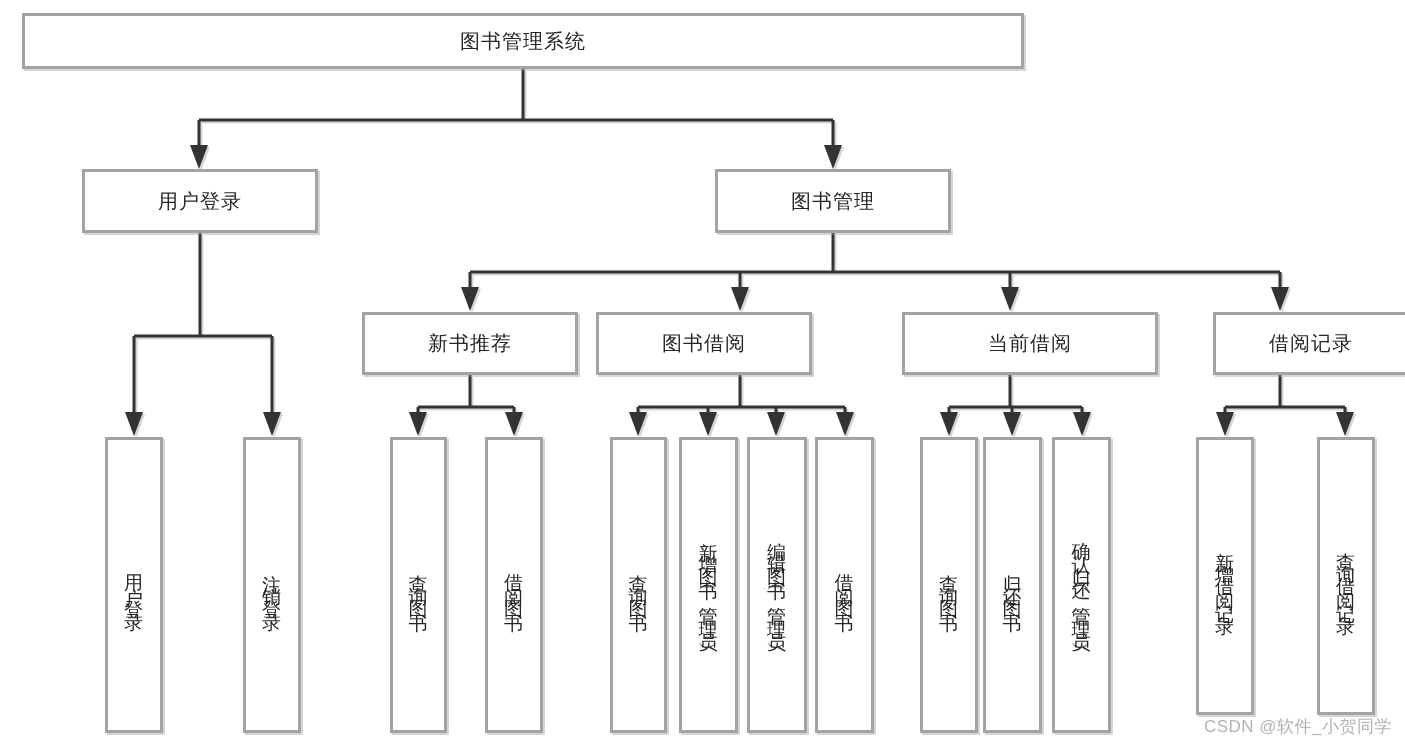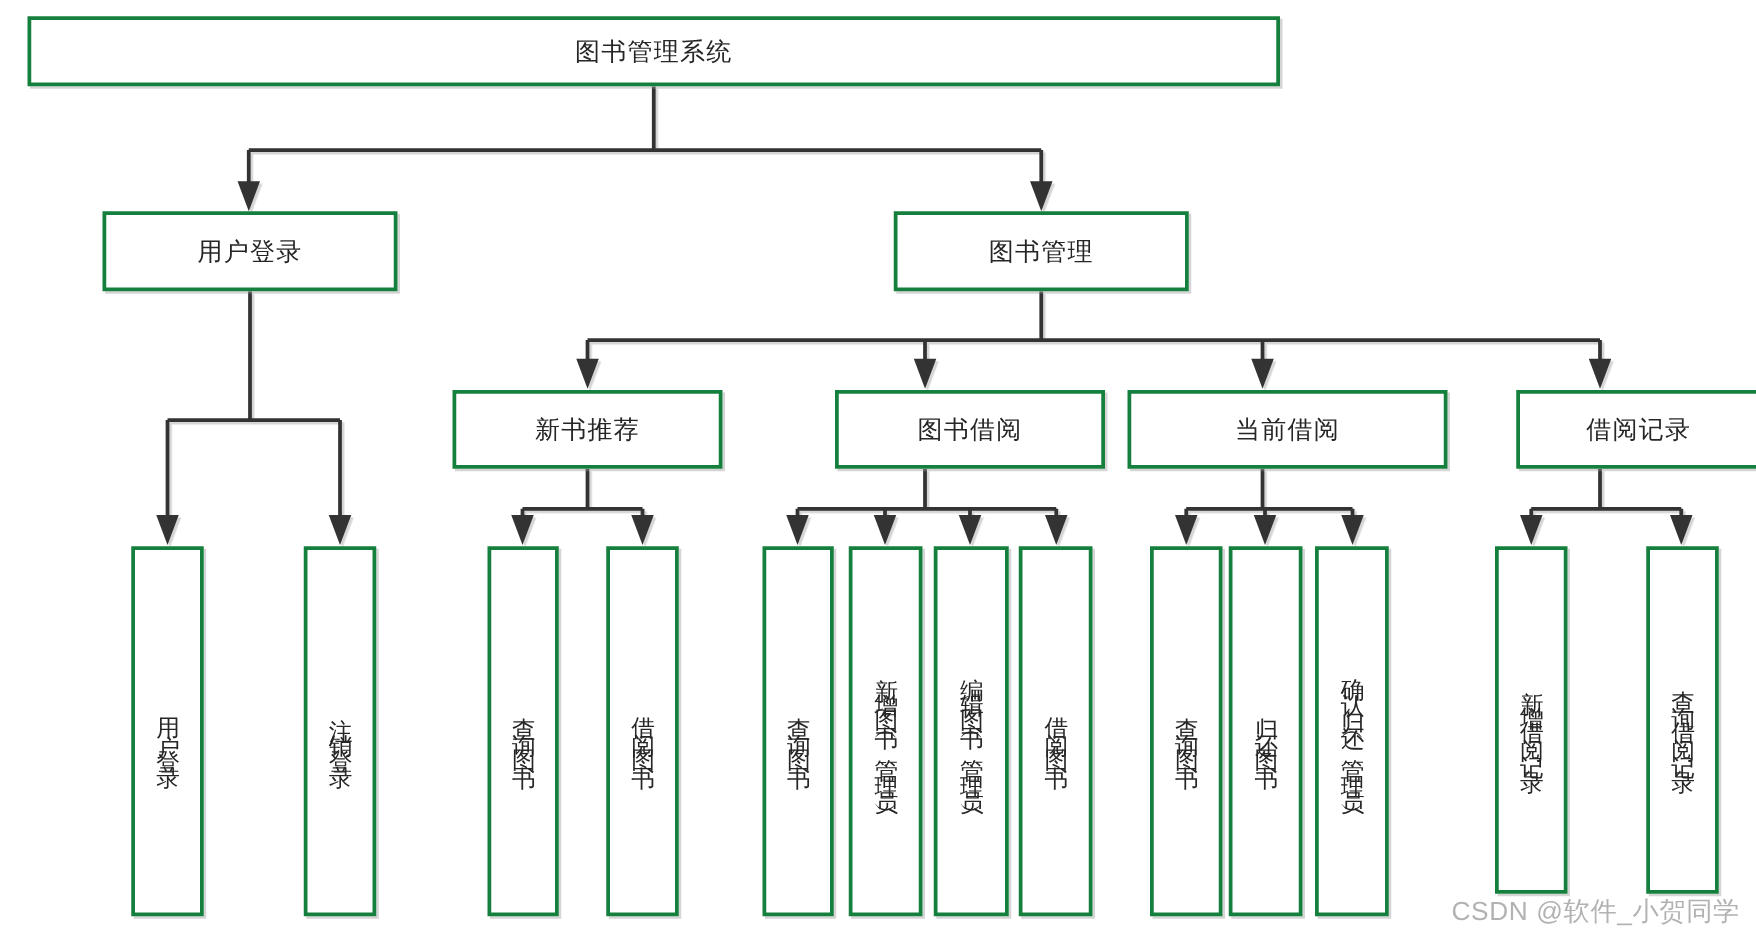--- a/index.html
+++ b/index.html
@@ -11,21 +11,21 @@
     overflow:hidden;
   }
   .wires{
     position:absolute;left:0;top:0;
     filter:drop-shadow(2px 2px 0 rgba(150,150,150,0.40));
   }
   .box{
     position:absolute;
     box-sizing:border-box;
     background:#fff;
-    border:3px solid #15803d;
+    border:3px solid #a3a3a3;
     display:flex;align-items:center;justify-content:center;
     color:#262626;
     box-shadow:2px 2px 0 rgba(150,150,150,0.40);
     z-index:2;
   }
   .box.h span{
     font-size:20px;
     letter-spacing:1px;
     white-space:nowrap;
   }
@@ -33,21 +33,21 @@
     writing-mode:vertical-rl;
     text-orientation:mixed;
     font-size:19px;
     line-height:1;
     letter-spacing:13px;
     white-space:nowrap;
   }
   .watermark{
     position:absolute;
     right:13px;top:715px;
-    font-size:21px;
+    font-size:17px;
     letter-spacing:0.5px;
     color:#b2b2b2;
     z-index:6;
     white-space:nowrap;
   }
 </style>
 </head>
 <body>
 
 <div class="stage">
@@ -119,21 +119,21 @@
   <div class="box h" style="left:82px;top:169px;width:236px;height:64px">
     <span>用户登录</span>
   </div>
   <div class="box h" style="left:362px;top:312px;width:216px;height:63px">
     <span>新书推荐</span>
   </div>
 
   <div class="box h" style="left:715px;top:169px;width:236px;height:64px">
     <span>图书管理</span>
   </div>
-  <div class="box h" style="left:668px;top:312px;width:216px;height:63px">
+  <div class="box h" style="left:596px;top:312px;width:216px;height:63px">
     <span>图书借阅</span>
   </div>
   <div class="box h" style="left:902px;top:312px;width:256px;height:63px">
     <span>当前借阅</span>
   </div>
   <div class="box h" style="left:1213px;top:312px;width:196px;height:63px">
     <span>借阅记录</span>
   </div>
 
   <div class="box v" style="left:105px;top:437px;width:58px;height:296px">

